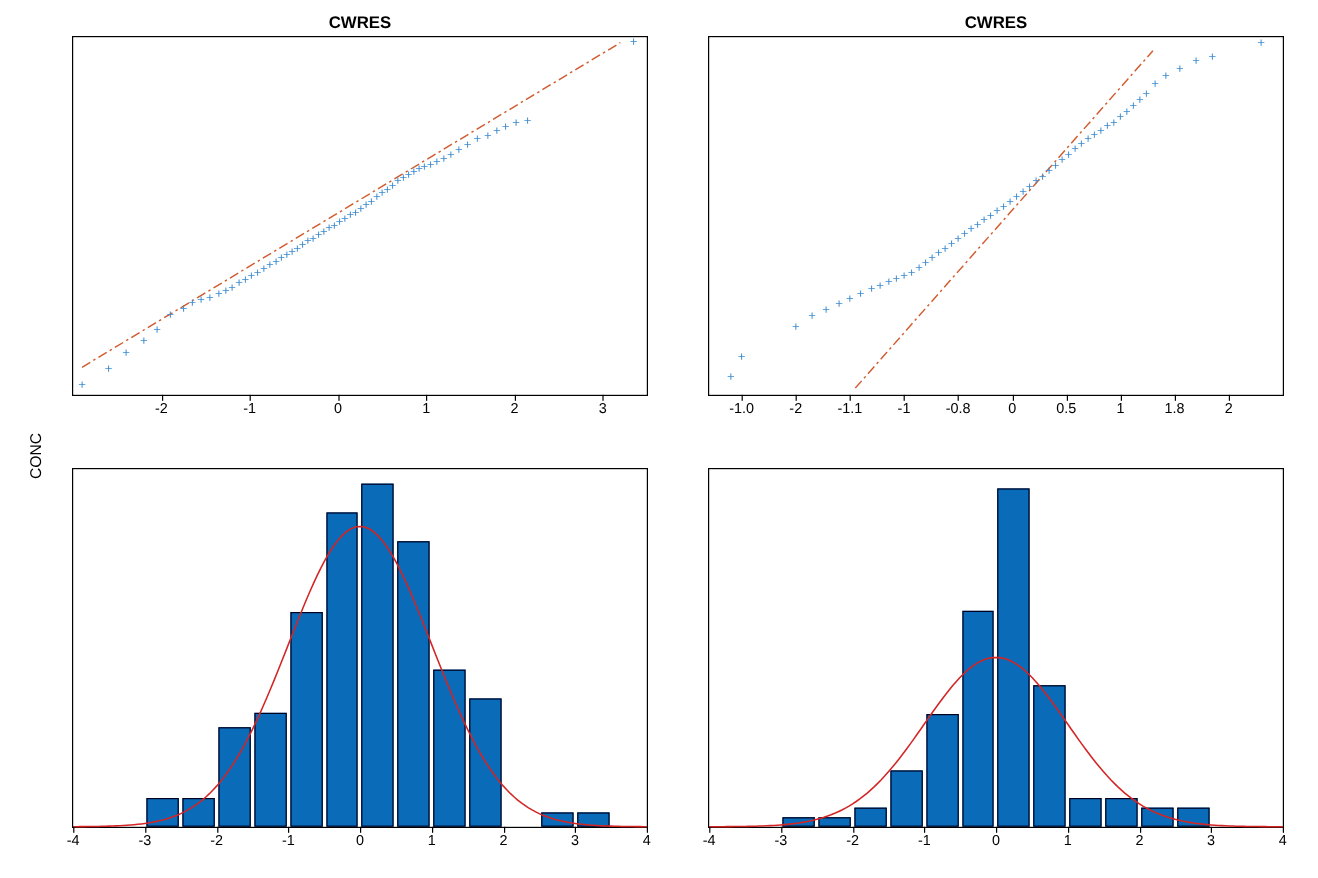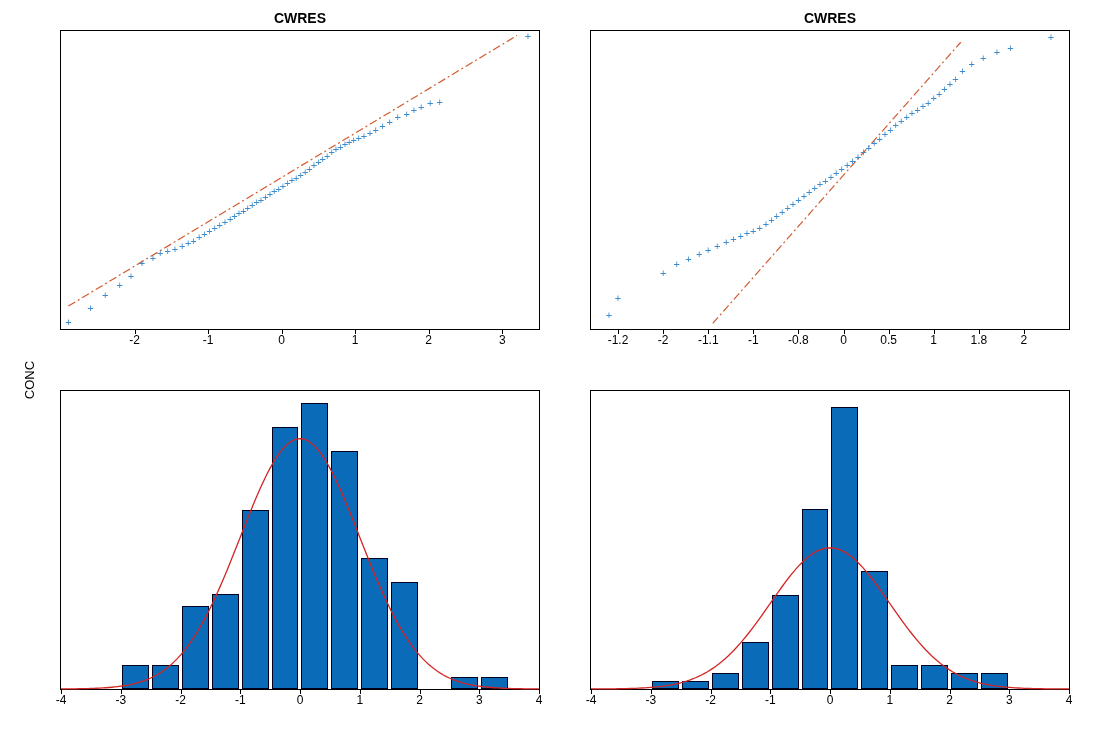--- a/index.html
+++ b/index.html
@@ -219,21 +219,21 @@
         <div class="qq-plus" style="left: 353.54px; top: 58.4755px;">+</div>
         <div class="qq-plus" style="left: 358.951px; top: 53.4151px;">+</div>
         <div class="qq-plus" style="left: 364.362px; top: 47.7925px;">+</div>
         <div class="qq-plus" style="left: 371.577px; top: 40.483px;">+</div>
         <div class="qq-plus" style="left: 380.596px; top: 32.6113px;">+</div>
         <div class="qq-plus" style="left: 392.321px; top: 26.9887px;">+</div>
         <div class="qq-plus" style="left: 405.849px; top: 21.366px;">+</div>
         <div class="qq-plus" style="left: 419.377px; top: 16.8679px;">+</div>
         <div class="qq-plus" style="left: 459.962px; top: 5.62264px;">+</div>
         <div class="x-tick-mark" style="left: 27.0566px;"></div>
-        <div class="x-tick" style="left: 27.0566px;">-1.2</div>
+        <div class="x-tick" style="left: 27.0566px;">-1.0</div>
         <div class="x-tick-mark" style="left: 72.1509px;"></div>
         <div class="x-tick" style="left: 72.1509px;">-2</div>
         <div class="x-tick-mark" style="left: 117.245px;"></div>
         <div class="x-tick" style="left: 117.245px;">-1.1</div>
         <div class="x-tick-mark" style="left: 162.34px;"></div>
         <div class="x-tick" style="left: 162.34px;">-1</div>
         <div class="x-tick-mark" style="left: 207.434px;"></div>
         <div class="x-tick" style="left: 207.434px;">-0.8</div>
         <div class="x-tick-mark" style="left: 252.528px;"></div>
         <div class="x-tick" style="left: 252.528px;">0</div>

